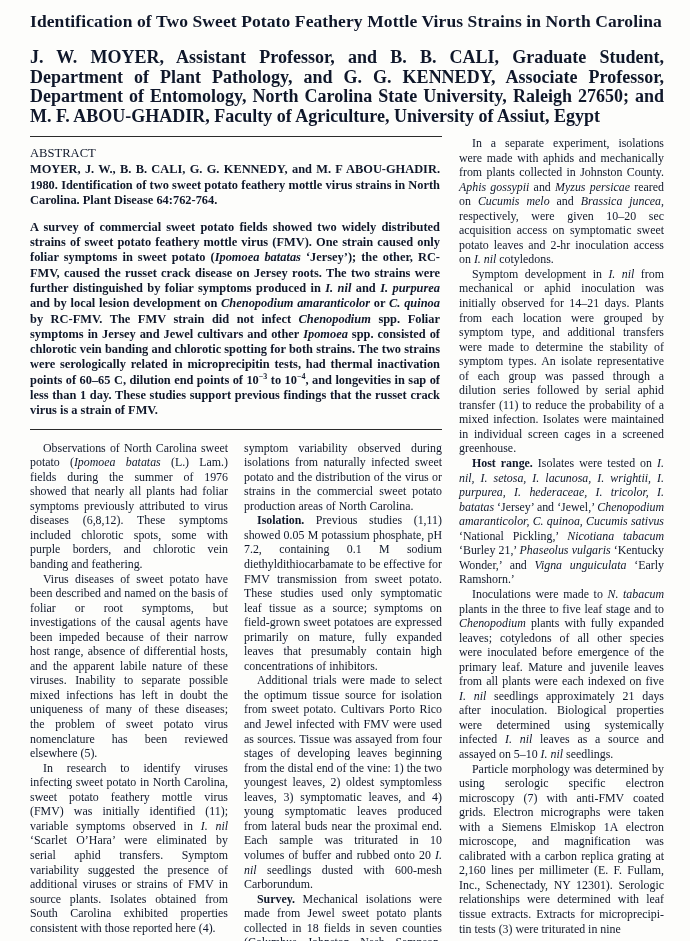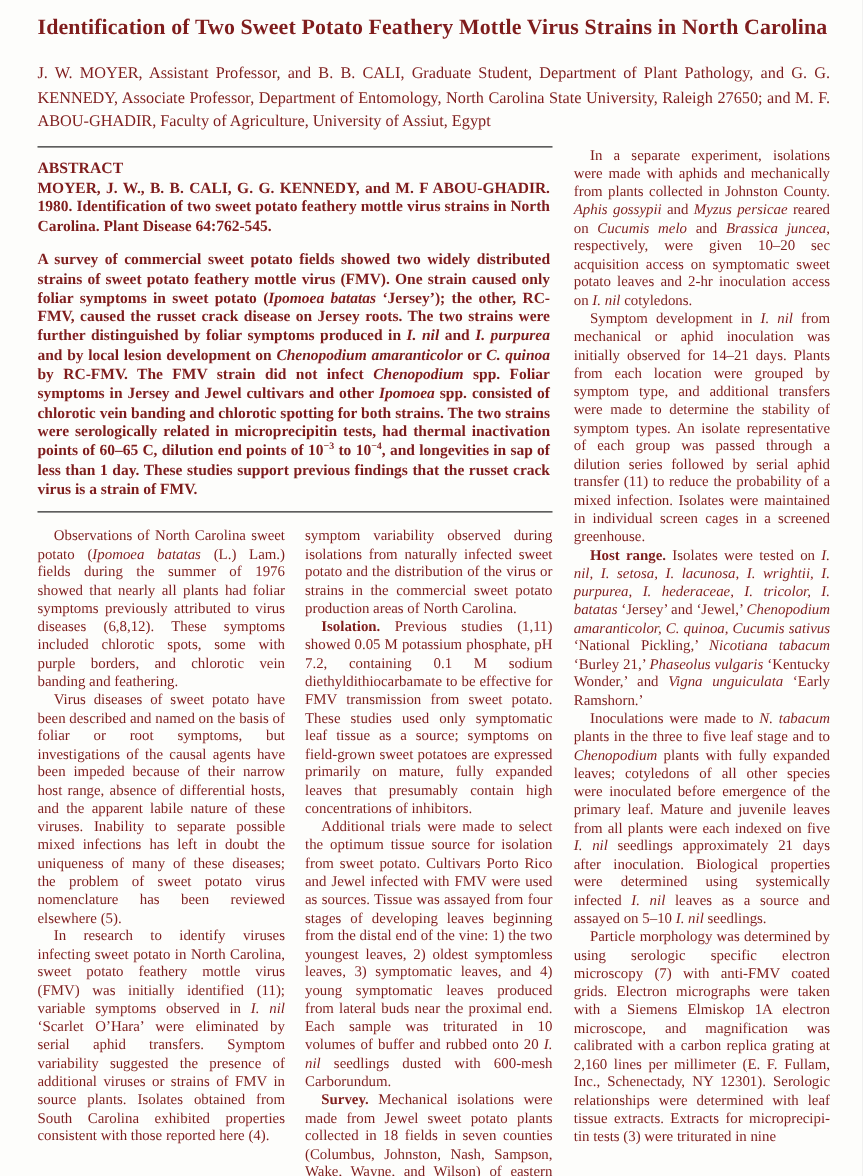--- a/index.html
+++ b/index.html
@@ -1,34 +1,34 @@
 <!DOCTYPE html>
 <html><head>
 <meta charset="utf-8">
 <style>
   html,body{margin:0;padding:0;background:#e8e8e8;}
   .page{
-    width:690px;height:941px;background:#fdfdfb;color:#7f1d1d;
+    width:690px;height:941px;background:#fdfdfb;color:#0f172a;
     position:relative;overflow:hidden;margin:0 auto;
     font-family:"Liberation Serif","DejaVu Serif",serif;
   }
   .inner{padding:8px 26px 0 30px;}
   .title{
     font-size:17.5px;font-weight:bold;letter-spacing:.1px;
     margin:2px 0 16px 0;line-height:22px;
   }
   .byline{
-    font-size:13px;font-weight:normal;line-height:19.5px;
+    font-size:18px;font-weight:bold;line-height:19.5px;
     text-align:justify;margin:0 0 10px 0;
   }
   .main{display:flex;gap:17px;}
   .left{width:412px;flex:0 0 412px;display:flex;flex-direction:column;}
   .rule{border:none;border-top:1.6px solid #2a2a2a;margin:0;width:100%;}
   .abstract{padding:9px 2px 10px 0;}
-  .abstract-heading{font-size:12.6px;font-weight:bold;margin:0 0 1px 0;}
+  .abstract-heading{font-size:12.6px;font-weight:normal;margin:0 0 1px 0;}
   .abstract-citation{
     font-size:12.4px;font-weight:bold;line-height:15.6px;
     text-align:justify;margin:0 0 11px 0;
   }
   .abstract-body{
     font-size:12.4px;line-height:15.3px;text-align:justify;margin:0;font-weight:bold;
   }
   .cols{display:flex;gap:16px;margin-top:11px;flex:1;}
   .col{width:198px;flex:0 0 198px;display:flex;flex-direction:column;}
   .col3{flex:1;min-width:0;}
@@ -52,21 +52,21 @@
     <p class="byline">J. W. MOYER, Assistant Professor, and B. B. CALI, Graduate Student, Department of Plant Pathology, and G. G. KENNEDY, Associate Professor, Department of Entomology, North Carolina State University, Raleigh 27650; and M. F. ABOU-GHADIR, Faculty of Agriculture, University of Assiut, Egypt</p>
 
     <div class="main">
 
       <div class="left">
 
         <hr class="rule">
 
         <div class="abstract">
           <p class="abstract-heading">ABSTRACT</p>
-          <p class="abstract-citation">MOYER, J. W., B. B. CALI, G. G. KENNEDY, and M. F ABOU-GHADIR. 1980. Identification of two sweet potato feathery mottle virus strains in North Carolina. Plant Disease 64:762-545.</p>
+          <p class="abstract-citation">MOYER, J. W., B. B. CALI, G. G. KENNEDY, and M. F ABOU-GHADIR. 1980. Identification of two sweet potato feathery mottle virus strains in North Carolina. Plant Disease 64:762-764.</p>
           <p class="abstract-body">A survey of commercial sweet potato fields showed two widely distributed strains of sweet potato feathery mottle virus (FMV). One strain caused only foliar symptoms in sweet potato (<i>Ipomoea batatas</i> ‘Jersey’); the other, RC-FMV, caused the russet crack disease on Jersey roots. The two strains were further distinguished by foliar symptoms produced in <i>I. nil</i> and <i>I. purpurea</i> and by local lesion development on <i>Chenopodium amaranticolor</i> or <i>C. quinoa</i> by RC-FMV. The FMV strain did not infect <i>Chenopodium</i> spp. Foliar symptoms in Jersey and Jewel cultivars and other <i>Ipomoea</i> spp. consisted of chlorotic vein banding and chlorotic spotting for both strains. The two strains were serologically related in microprecipitin tests, had thermal inactivation points of 60–65 C, dilution end points of 10<sup>−3</sup> to 10<sup>−4</sup>, and longevities in sap of less than 1 day. These studies support previous findings that the russet crack virus is a strain of FMV.</p>
         </div>
 
         <hr class="rule">
 
         <div class="cols">
 
           <div class="col">
             <p class="body-par indent">Observations of North Carolina sweet potato (<i>Ipomoea batatas</i> (L.) Lam.) fields during the summer of 1976 showed that nearly all plants had foliar symptoms previously attributed to virus diseases (6,8,12). These symptoms included chlorotic spots, some with purple borders, and chlorotic vein banding and feathering.</p>
             <p class="body-par indent">Virus diseases of sweet potato have been described and named on the basis of foliar or root symptoms, but investigations of the causal agents have been impeded because of their narrow host range, absence of differential hosts, and the apparent labile nature of these viruses. Inability to separate possible mixed infections has left in doubt the uniqueness of many of these diseases; the problem of sweet potato virus nomenclature has been reviewed elsewhere (5).</p>

